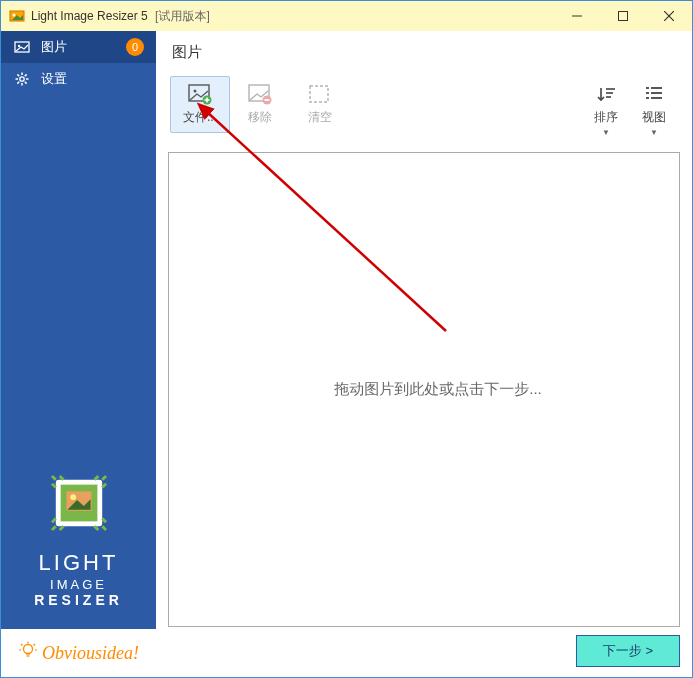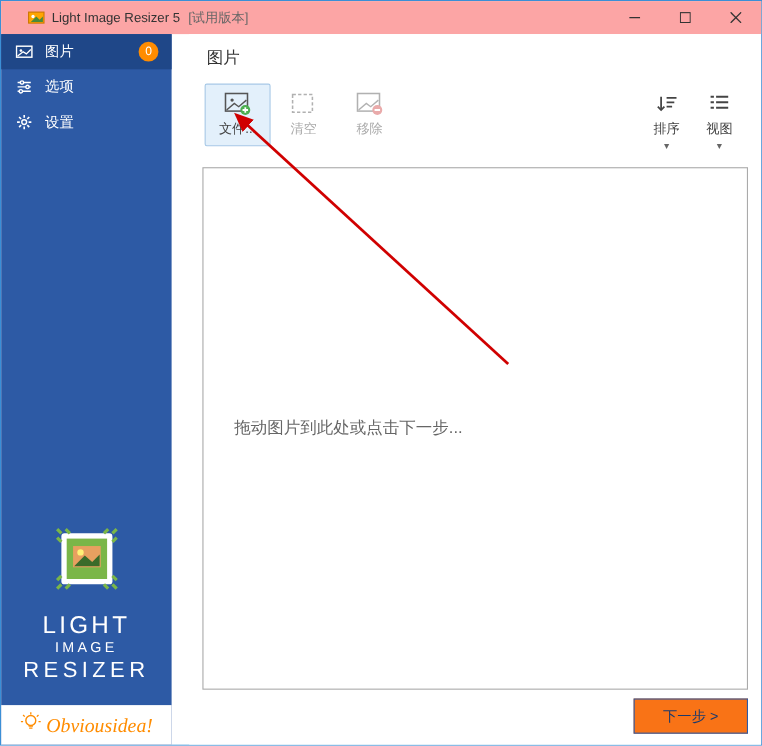--- a/index.html
+++ b/index.html
@@ -1,63 +1,63 @@
 <!DOCTYPE html>
 <html><head>
   <meta charset="utf-8">
   <style>
     * { box-sizing: border-box; margin: 0; padding: 0; }
     body { font-family: "Microsoft YaHei", sans-serif; font-size: 12px; background: #fff; }
     .window { width: 693px; height: 678px; border: 1px solid #3b8fd6; display: flex; flex-direction: column; position: relative; }
     
-    .titlebar { height: 30px; background: #fca5a5; display: flex; align-items: center; padding: 0 0 0 24px; justify-content: flex-end; }
+    .titlebar { height: 30px; background: #fef9c3; display: flex; align-items: center; padding: 0 0 0 8px; justify-content: flex-end; }
     .titlebar-icon { width: 16px; height: 16px; margin-right: 6px; }
     .titlebar-text { flex: 1; font-size: 12px; color: #333; }
     .titlebar-suffix { color: #666; margin-left: 4px; }
     .win-controls { display: flex; }
     .win-btn { width: 46px; height: 30px; display: flex; align-items: center; justify-content: center; color: #333; cursor: pointer; }
     
-    .body { flex: 1; display: flex; overflow: hidden; gap: 16px; }
+    .body { flex: 1; display: flex; overflow: hidden; }
     
     .sidebar { width: 155px; background: #2d5aa5; display: flex; flex-direction: column; color: #fff; }
     .sidebar-item { display: flex; align-items: center; height: 32px; padding: 0 12px; cursor: pointer; font-size: 13px; }
     .sidebar-item.active { background: #1f4788; }
     .sidebar-item .sicon { width: 18px; height: 18px; margin-right: 10px; display: flex; align-items: center; justify-content: center; }
     .sidebar-item .label { flex: 1; }
     .badge { background: #ff8c00; color: #fff; border-radius: 50%; width: 18px; height: 18px; display: flex; align-items: center; justify-content: center; font-size: 11px; }
     .sidebar-spacer { flex: 1; }
     .sidebar-logo { display: flex; flex-direction: column; align-items: center; padding: 10px 0 20px; }
     .logo-img { width: 58px; height: 58px; margin-bottom: 18px; }
     .logo-text { color: #fff; text-align: center; font-family: "Segoe UI Light", sans-serif; letter-spacing: 3px; line-height: 1.2; width: 100%; }
     .logo-text .l1 { font-size: 22px; }
     .logo-text .l2 { font-size: 13px; }
-    .logo-text .l3 { font-size: 20px; letter-spacing: 4px; }
-    .obviousidea { height: 36px; background: #fff; color: #ff8c00; font-style: italic; font-family: Georgia, serif; font-size: 18px; display: flex; align-items: center; justify-content: center; cursor: pointer; }
+    .logo-text .l3 { font-size: 14px; letter-spacing: 4px; font-weight: bold; }
+    .obviousidea { height: 48px; background: #fff; color: #ff8c00; font-style: italic; font-family: Georgia, serif; font-size: 18px; display: flex; align-items: center; justify-content: center; cursor: pointer; }
     .obviousidea .bulb { margin-right: 4px; }
     
     .main { flex: 1; display: flex; flex-direction: column; background: #fff; padding: 0 12px 10px 12px; position: relative; }
     .main-title { font-size: 15px; color: #333; padding: 12px 4px 10px; }
     
     .toolbar { display: flex; align-items: flex-start; padding: 4px 2px 8px; }
     .tb-btn { width: 60px; display: flex; flex-direction: column; align-items: center; padding: 6px 2px; cursor: pointer; border: 1px solid transparent; border-radius: 2px; }
     .tb-btn.active { background: #e3f0fb; border: 1px solid #a6c8e6; }
     .tb-btn .tb-icon { width: 28px; height: 22px; display: flex; align-items: center; justify-content: center; margin-bottom: 4px; }
     .tb-btn .tb-label { font-size: 12px; color: #444; white-space: nowrap; }
     .tb-btn.disabled .tb-label { color: #aaa; }
     .tb-btn.disabled .tb-icon { opacity: 0.45; }
     .tb-spacer { flex: 1; }
     .tb-right { display: flex; }
     .tb-right .tb-btn { width: 48px; }
     .dd-caret { font-size: 8px; color: #666; margin-top: 2px; }
     
-    .dropzone { flex: 1; border: 1px solid #aaa; background: #fff; display: flex; align-items: center; justify-content: flex-start; color: #666; font-size: 15px; position: relative; padding-left: 28px; }
+    .dropzone { flex: 1; border: 1px solid #aaa; background: #fff; display: flex; align-items: center; justify-content: center; color: #666; font-size: 15px; position: relative; padding-left: 28px; }
     .watermark { position: absolute; right: 6px; bottom: 4px; color: #eee; font-size: 28px; font-weight: bold; letter-spacing: 2px; pointer-events: none; }
     
     .footer { display: flex; justify-content: flex-end; padding-top: 8px; }
-    .next-btn { border: 1px solid #2d5aa5; background: #f97316; color: #1a3a6e; padding: 6px 26px; font-size: 13px; cursor: pointer; }
+    .next-btn { border: 1px solid #2d5aa5; background: #5eead4; color: #1a3a6e; padding: 6px 26px; font-size: 13px; cursor: pointer; }
     
     .arrow { position: absolute; pointer-events: none; z-index: 10; }
     .arrow svg { overflow: visible; }
   </style>
 </head>
 <body>
 
 <div class="window">
   <div class="titlebar">
     <span class="titlebar-icon">
@@ -99,33 +99,20 @@
               <rect x="1" y="3" width="14" height="10" fill="none" stroke="#fff" stroke-width="1.3"></rect>
               <circle cx="5" cy="7" r="1.2" fill="#fff"></circle>
               <polyline points="2,12 7,8 10,10 14,6" fill="none" stroke="#fff" stroke-width="1.2"></polyline>
             </svg>
           </span>
         <span class="label">图片</span>
         <span class="badge">0</span>
       </div>
       <div class="sidebar-item">
         <span class="sicon">
-            <svg width="16" height="16" viewBox="0 0 16 16" stroke="#fff" stroke-width="1.3">
-              <line x1="2" y1="4" x2="14" y2="4"></line>
-              <circle cx="6" cy="4" r="1.5" fill="#2d5aa5"></circle>
-              <line x1="2" y1="8" x2="14" y2="8"></line>
-              <circle cx="11" cy="8" r="1.5" fill="#2d5aa5"></circle>
-              <line x1="2" y1="12" x2="14" y2="12"></line>
-              <circle cx="5" cy="12" r="1.5" fill="#2d5aa5"></circle>
-            </svg>
-          </span>
-        <span class="label">选项</span>
-      </div>
-      <div class="sidebar-item">
-        <span class="sicon">
             <svg width="16" height="16" viewBox="0 0 16 16">
               <circle cx="8" cy="8" r="2.2" fill="none" stroke="#fff" stroke-width="1.3"></circle>
               <g stroke="#fff" stroke-width="1.5">
                 <line x1="8" y1="1.5" x2="8" y2="4"></line>
                 <line x1="8" y1="12" x2="8" y2="14.5"></line>
                 <line x1="1.5" y1="8" x2="4" y2="8"></line>
                 <line x1="12" y1="8" x2="14.5" y2="8"></line>
                 <line x1="3.4" y1="3.4" x2="5.2" y2="5.2"></line>
                 <line x1="10.8" y1="10.8" x2="12.6" y2="12.6"></line>
                 <line x1="12.6" y1="3.4" x2="10.8" y2="5.2"></line>
@@ -188,35 +175,35 @@
                 <circle cx="20" cy="17" r="4.5" fill="#4caf50"></circle>
                 <line x1="20" y1="14.5" x2="20" y2="19.5" stroke="#fff" stroke-width="1.6"></line>
                 <line x1="17.5" y1="17" x2="22.5" y2="17" stroke="#fff" stroke-width="1.6"></line>
               </svg>
             </span>
           <span class="tb-label">文件...</span>
         </div>
         <div class="tb-btn disabled">
           <span class="tb-icon">
               <svg width="26" height="22" viewBox="0 0 26 22">
-                <rect x="3" y="3" width="18" height="16" fill="none" stroke="#555" stroke-width="1.4" stroke-dasharray="3 2"></rect>
-              </svg>
-            </span>
-          <span class="tb-label">清空</span>
-        </div>
-        <div class="tb-btn disabled">
-          <span class="tb-icon">
-              <svg width="26" height="22" viewBox="0 0 26 22">
                 <rect x="2" y="2" width="20" height="16" fill="none" stroke="#555" stroke-width="1.4"></rect>
                 <polyline points="3,17 10,11 14,14 21,8" fill="none" stroke="#555" stroke-width="1.3"></polyline>
                 <circle cx="20" cy="17" r="4.5" fill="#d04444"></circle>
                 <line x1="17.5" y1="17" x2="22.5" y2="17" stroke="#fff" stroke-width="1.8"></line>
               </svg>
             </span>
           <span class="tb-label">移除</span>
+        </div>
+        <div class="tb-btn disabled">
+          <span class="tb-icon">
+              <svg width="26" height="22" viewBox="0 0 26 22">
+                <rect x="3" y="3" width="18" height="16" fill="none" stroke="#555" stroke-width="1.4" stroke-dasharray="3 2"></rect>
+              </svg>
+            </span>
+          <span class="tb-label">清空</span>
         </div>
         <div class="tb-spacer"></div>
         <div class="tb-right">
           <div class="tb-btn">
             <span class="tb-icon">
                 <svg width="22" height="18" viewBox="0 0 22 18" stroke="#444" stroke-width="1.6">
                   <line x1="6" y1="3" x2="6" y2="15"></line>
                   <polyline points="3,12 6,15 9,12" fill="none"></polyline>
                   <line x1="11" y1="4" x2="20" y2="4"></line>
                   <line x1="11" y1="8" x2="18" y2="8"></line>

